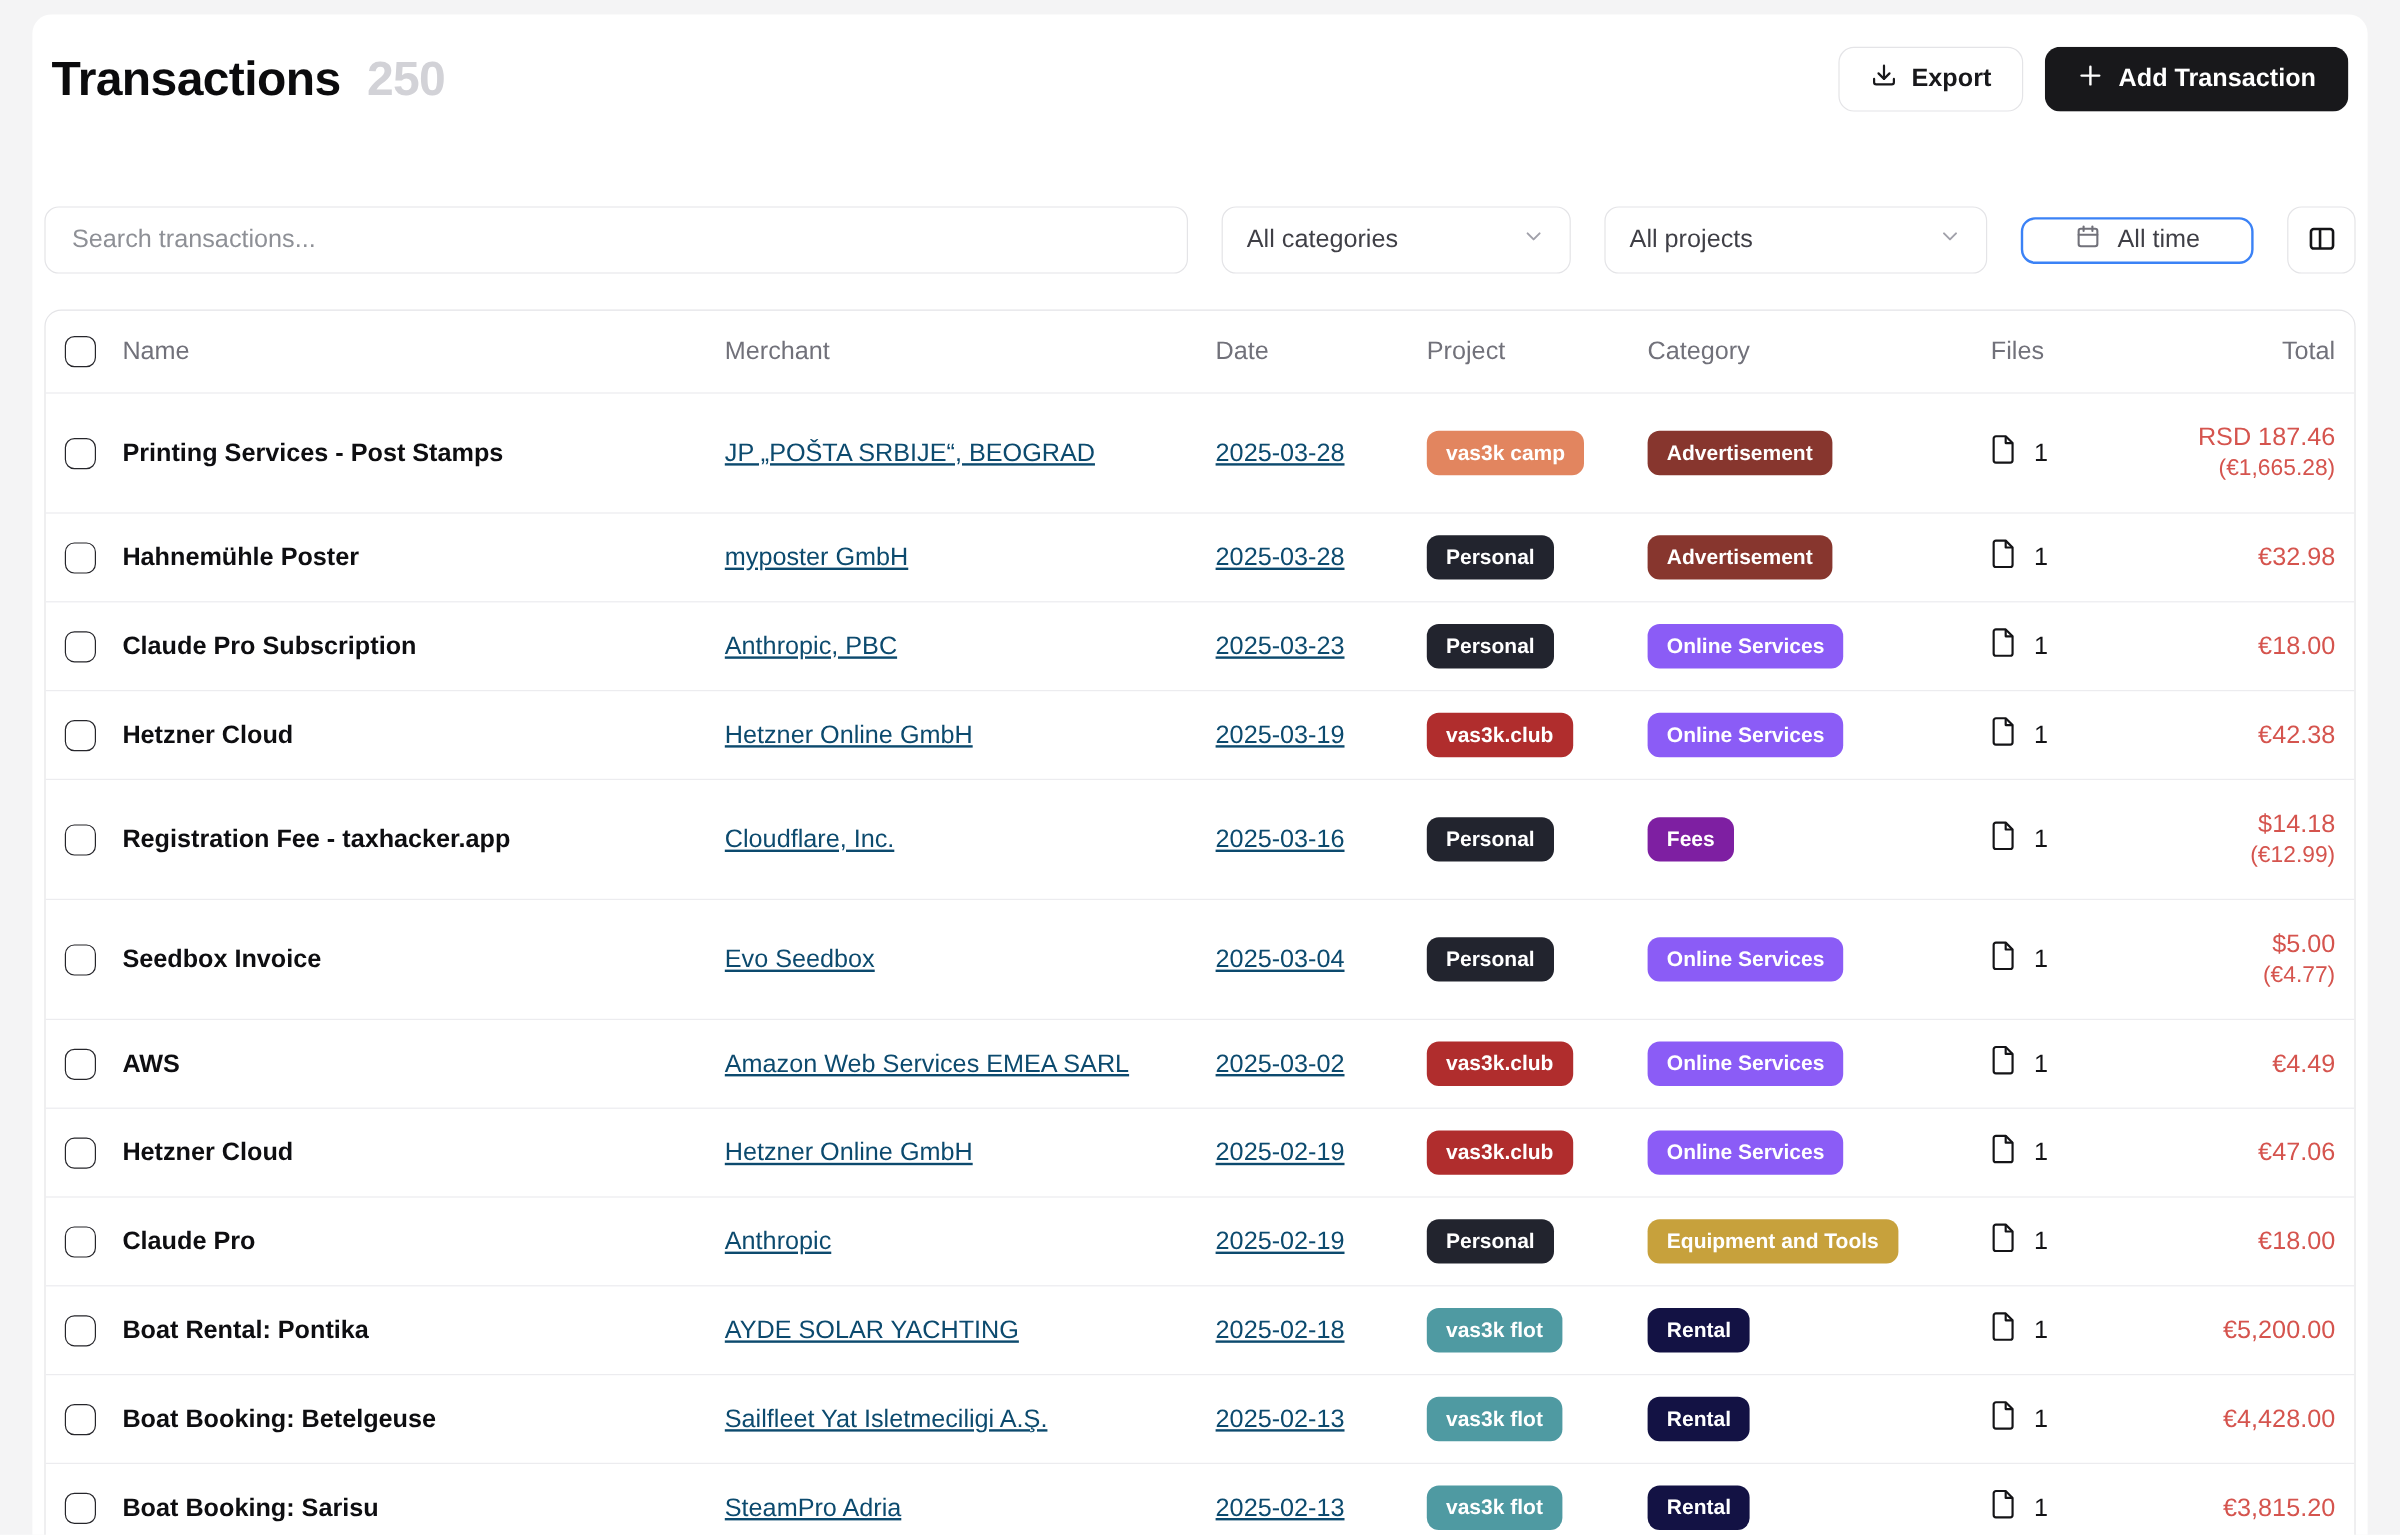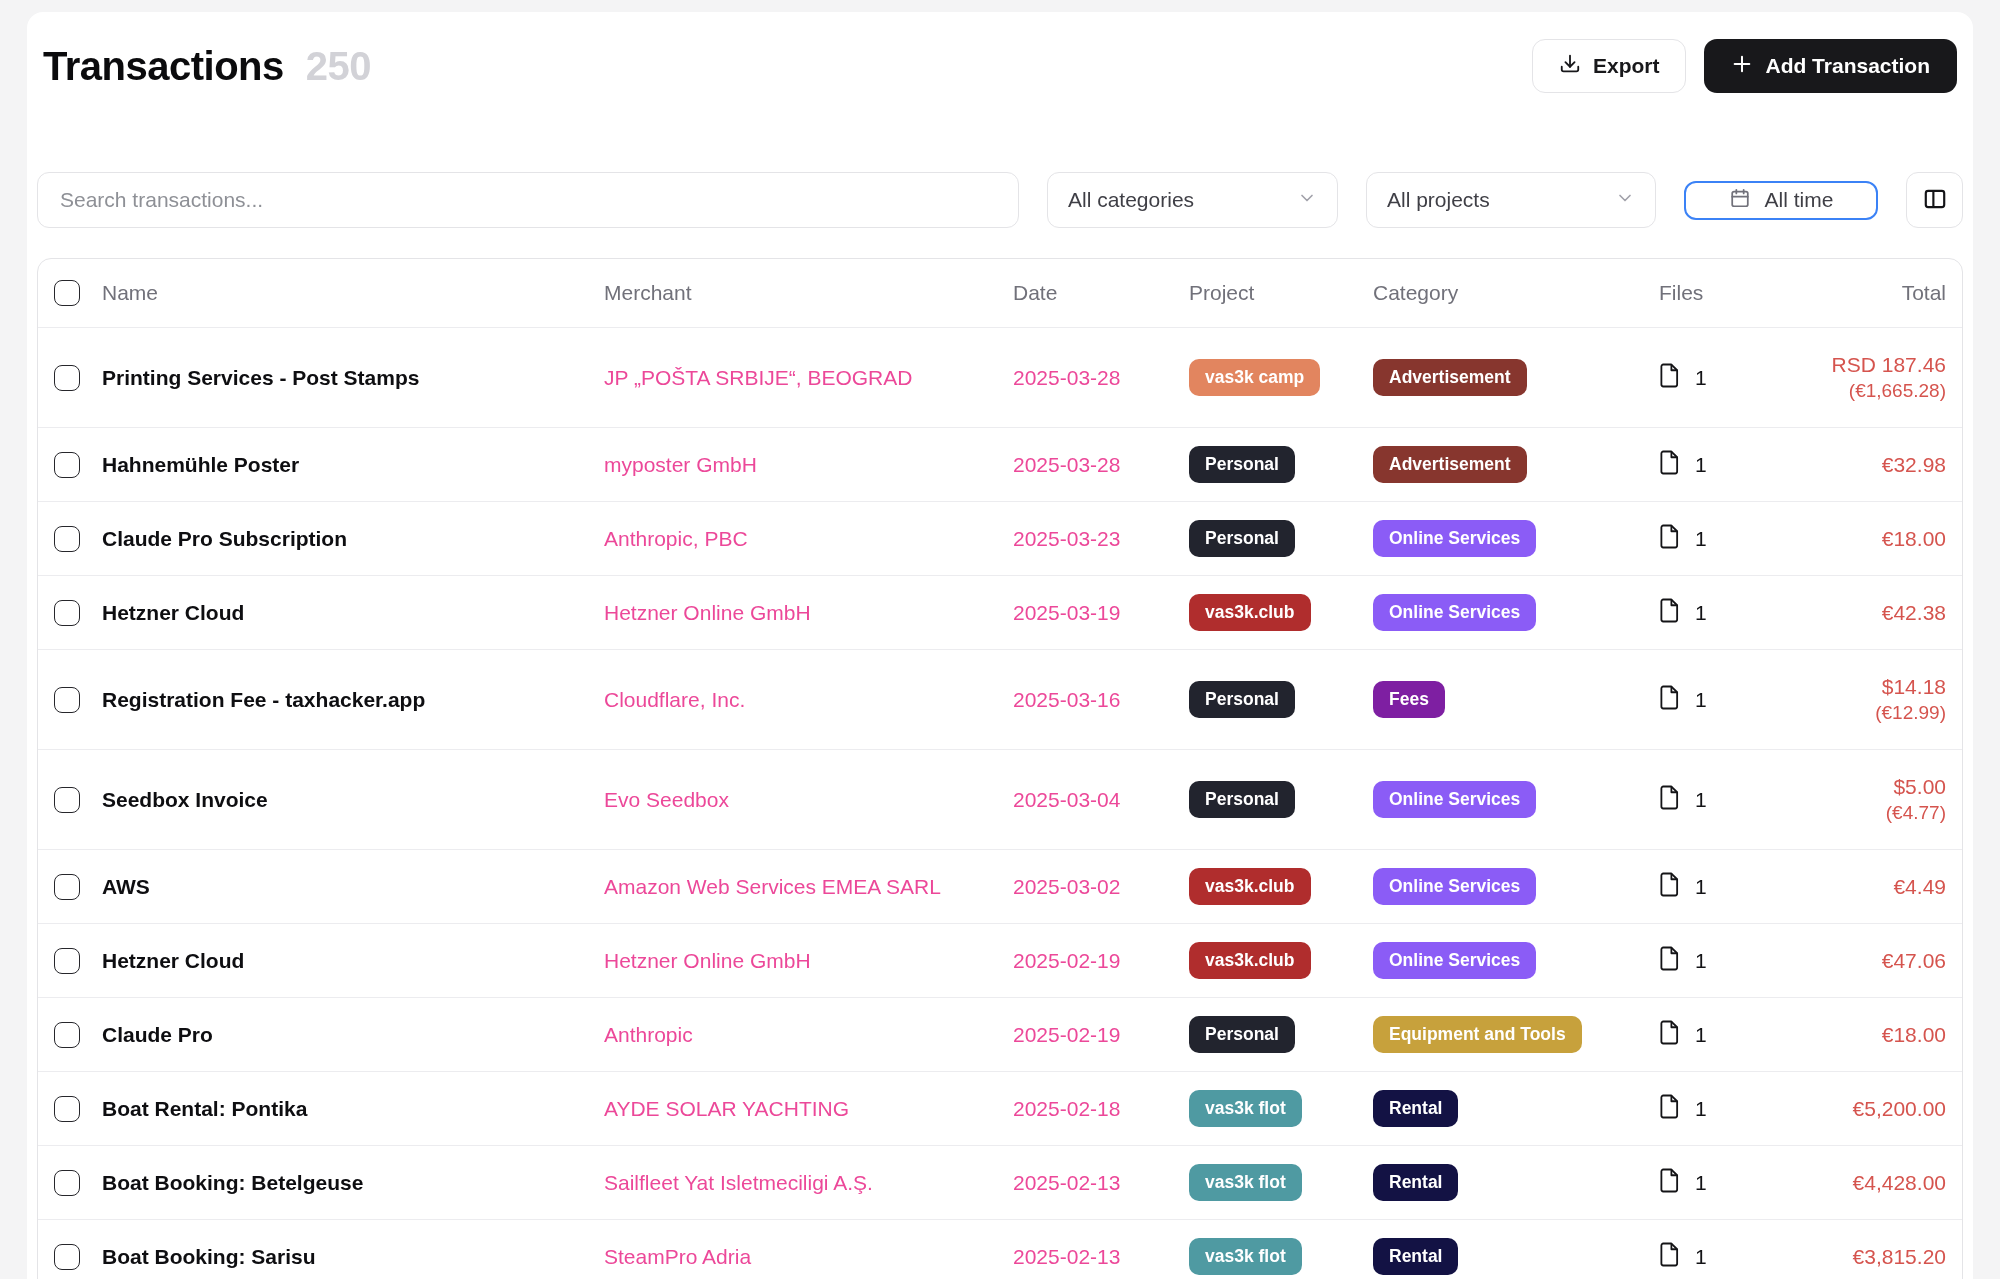--- a/index.html
+++ b/index.html
@@ -41,21 +41,21 @@
     font-size: 21px; padding: 0 22px; color: #18181B; background: #fff; outline: none;
     font-family: "Liberation Sans", sans-serif;
   }
   .search-box::placeholder { color: #8E9096; }
   .select {
     height: 56px; border: 1px solid #E4E4E7; border-radius: 12px; background: #fff;
     display: flex; align-items: center; justify-content: space-between;
     padding: 0 20px; font-size: 21px; color: #3F3F46; cursor: pointer;
   }
   .select.categories { width: 291px; }
-  .select.projects { width: 290px; }
+  .select.projects { width: 319px; }
   .datebtn {
     width: 194px; height: 39px; border: 2px solid #3b82f6; border-radius: 12px;
     background: #fff; display: flex; align-items: center; justify-content: center;
     gap: 14px; font-size: 21px; color: #3F3F46; cursor: pointer;
   }
   .panelbtn {
     width: 57px; height: 56px; border: 1px solid #E4E4E7; border-radius: 12px;
     background: #fff; display: flex; align-items: center; justify-content: center;
     cursor: pointer; flex: none;
   }
@@ -71,21 +71,21 @@
   }
   .thead { height: 68px; color: #71717A; font-size: 21px; font-weight: 400; }
   .trow { min-height: 74px; border-top: 1px solid #ECECEF; font-size: 21px; }
   .trow.tall { min-height: 100px; }
   .cell-check { padding-left: 16px; display: flex; align-items: center; }
   .checkbox {
     width: 26px; height: 26px; border: 1.7px solid #26262B; border-radius: 8px;
     background: #fff; cursor: pointer;
   }
   .cell-name { font-weight: 700; color: #0E0E11; padding-right: 20px; }
-  .cell-merchant, .cell-date { color: #ec4899; }
+  .cell-merchant, .cell-date { color: #0c4a6e; text-decoration: underline; }
   .badge {
     display: inline-block; padding: 8px 16px; border-radius: 10px;
     color: #fff; font-size: 17.5px; font-weight: 700; white-space: nowrap;
   }
   .cell-files { display: flex; align-items: center; gap: 15px; color: #131316; }
   .cell-total { text-align: right; padding-right: 16px; color: var(--total-color, #D5544E); }
   .total-main { font-size: 21px; font-weight: 500; }
   .total-sub { font-size: 19px; margin-top: 3px; }
   .th-total { text-align: right; padding-right: 16px; }
 </style>

